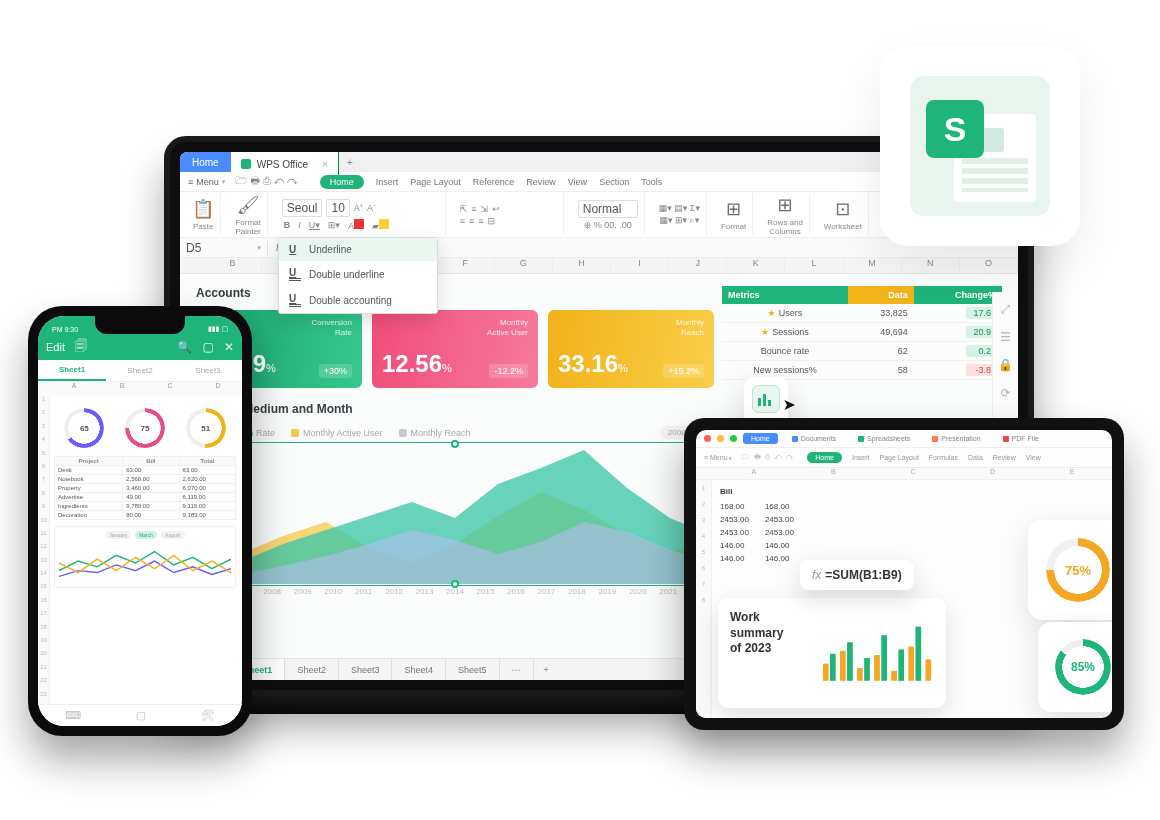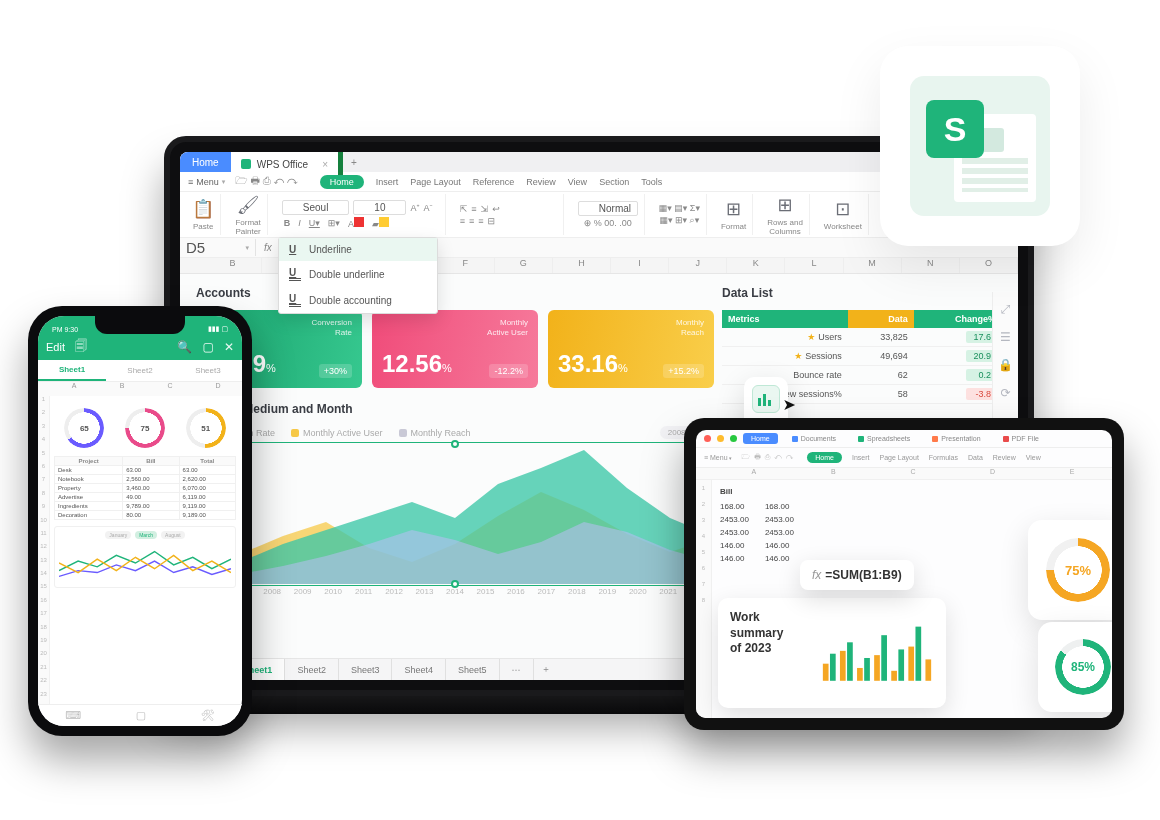--- a/index.html
+++ b/index.html
@@ -14,54 +14,54 @@
 .logo-card .page .topbar { position: absolute; left: 8px; right: 32px; top: 14px; height: 24px; background: #d3e9df; border-radius: 3px; }
 
 
 .laptop { position: absolute; left: 164px; top: 136px; width: 870px; height: 560px; background: #0e0e10; border-radius: 22px 22px 0 0; border: 6px solid #1a1a1c; box-shadow: 0 30px 40px rgba(0,0,0,.35); z-index: 10; }
 .laptop-base { position: absolute; left: 90px; top: 690px; width: 1010px; height: 24px; background: linear-gradient(#2a2a2c, #0c0c0e); border-radius: 0 0 90px 90px / 0 0 24px 24px; z-index: 9; }
 .screen { position: absolute; inset: 10px; background: #fbfcfc; border-radius: 8px; overflow: hidden; font-size: 10px; color: #444; }
 
 
 .titlebar { height: 20px; background: #f0f0f2; display: flex; align-items: stretch; }
 .tab-home { background: #4a8cff; color: #fff; padding: 0 12px; display: flex; align-items: center; font-size: 10px; }
-.tab-doc { background: #fff; border-right: 5px solid #15803d; padding: 12px 10px; display: flex; align-items: center; gap: 6px; }
+.tab-doc { background: #fff; border-right: 1px solid #15803d; padding: 12px 10px; display: flex; align-items: center; gap: 6px; }
 .tab-doc .ico { width: 10px; height: 10px; background: #1fb47a; border-radius: 2px; }
 .tab-doc .x { color: #aaa; margin-left: 8px; }
 .tab-plus { width: 22px; display: flex; align-items: center; justify-content: center; color: #888; }
 
 
 .menurow { height: 20px; display: flex; align-items: center; gap: 10px; padding: 0 8px; background: #fff; border-bottom: 1px solid #eee; }
 .menurow .menubtn { color: #666; font-size: 9px; display: flex; align-items: center; gap: 3px; }
 .menurow .menubtn::after { content: "▾"; font-size: 7px; color: #aaa; }
 .menurow .iconstrip { display: flex; gap: 6px; color: #888; font-size: 10px; }
 .menurow .tabset { display: flex; gap: 12px; margin-left: 12px; font-size: 9px; color: #777; align-items: center; }
 .menurow .tabset .active { background: #1fb47a; color: #fff; padding: 2px 10px; border-radius: 9px; }
 .menurow .searchico { margin-left: auto; color: #bbb; font-size: 10px; }
 
 
 .toolbar { height: 46px; display: flex; align-items: stretch; padding: 2px 6px; gap: 8px; border-bottom: 1px solid #eee; background: #fff; }
 .tgroup { display: flex; flex-direction: column; align-items: center; justify-content: center; padding: 0 6px; border-right: 1px solid #f0f0f0; font-size: 8px; color: #888; gap: 2px; }
 .tgroup:last-child { border-right: none; }
 .tgroup .bigico { font-size: 18px; color: #6b6e76; }
 .tgroup .row { display: flex; gap: 4px; align-items: center; color: #888; font-size: 9px; }
-.font-sel { border: 1px solid #ddd; padding: 1px 20px; border-radius: 2px; font-size: 10px; color: #555; }
+.font-sel { border: 1px solid #ddd; padding: 1px 4px; border-radius: 2px; font-size: 12px; color: #555; }
 .font-btns { display: flex; gap: 3px; color: #666; font-size: 9px; }
 .font-btns span { padding: 0 2px; }
 .colorchip { width: 10px; height: 10px; display: inline-block; }
 
 
 .und-dd { position: absolute; left: 98px; top: 85px; width: 160px; background: #fff; border: 1px solid #dcdcdc; border-radius: 3px; box-shadow: 0 6px 18px rgba(0,0,0,.12); z-index: 25; font-size: 10px; }
 .und-dd .item { display: flex; align-items: center; gap: 8px; padding: 6px 10px; color: #555; }
 .und-dd .item:first-child { background: #eaf7f1; }
 .und-dd .uico { font-weight: 700; text-decoration: underline; width: 12px; }
 
 
 .addrrow { height: 20px; display: flex; align-items: center; border-bottom: 1px solid #eee; background: #fafafa; }
-.addrbox { width: 76px; border-right: 1px solid #e3e3e3; padding: 0 6px; font-size: 15px; color: #555; display: flex; justify-content: space-between; align-items: center; }
+.addrbox { width: 88px; border-right: 1px solid #e3e3e3; padding: 0 6px; font-size: 12px; color: #555; display: flex; justify-content: space-between; align-items: center; }
 .addrbox::after { content: "▾"; font-size: 7px; color: #aaa; }
 .fxico { padding: 0 8px; color: #888; font-style: italic; }
 
 
 .colhdr { height: 16px; display: flex; background: #f5f5f5; border-bottom: 1px solid #e6e6e6; font-size: 9px; color: #888; padding-left: 24px; }
 .colhdr div { flex: 1; text-align: center; border-right: 1px solid #eee; }
 
 
 .dash { padding: 12px 16px 0; display: flex; gap: 8px; position: relative; }
 .dash-left { flex: 1.5; }
@@ -80,21 +80,21 @@
 .card.yellow{ background: linear-gradient(100deg,#f2b21a,#f9ce4a); }
 
 
 .datatable { width: 100%; border-collapse: collapse; font-size: 9px; }
 .datatable th { color: #fff; padding: 4px 6px; text-align: right; }
 .datatable th:first-child { text-align: left; }
 .th-metrics { background: #1fb47a; }
 .th-data    { background: #f2b21a; }
 .th-change  { background: #1fb47a; }
 .datatable td { padding: 3px 6px; border-bottom: 1px solid #f0f0f0; text-align: right; color: #555; }
-.datatable td:first-child { text-align: right; }
+.datatable td:first-child { text-align: center; }
 .star { color: #f2b21a; margin-right: 3px; }
 .chg-pos { background: #d6f2e4; color: #1a8f5d; padding: 1px 5px; border-radius: 2px; display: inline-block; min-width: 30px; }
 .chg-neg { background: #fde1e0; color: #d84a3f; padding: 1px 5px; border-radius: 2px; display: inline-block; min-width: 30px; }
 
 
 .usrsect { margin-top: 14px; position: relative; }
 .legend { display: flex; gap: 16px; font-size: 9px; color: #aaa; margin: 6px 0 4px; align-items: center; }
 .legend .itm { display: flex; align-items: center; gap: 4px; }
 .legend .sw { width: 8px; height: 8px; border-radius: 2px; }
 .legend .yr { margin-left: auto; background: #f2f2f5; padding: 2px 8px; border-radius: 10px; font-size: 8px; }
@@ -426,21 +426,20 @@
             <div>2018</div>
               <div>2019</div>
               <div>2020</div>
             <div>2021</div>
               <div>2022</div>
           </div>
         </div>
       </div>
 
       <div class="dash-right">
-        <div class="sect-title">Data List</div>
         <table class="datatable">
           <tbody>
               <tr>
             <th class="th-metrics">Metrics</th>
             <th class="th-data">Data</th>
             <th class="th-change">Change%</th>
           </tr>
           <tr>
                 <td><span class="star">★</span><span>Users</span></td>
                 <td>33,825</td>

